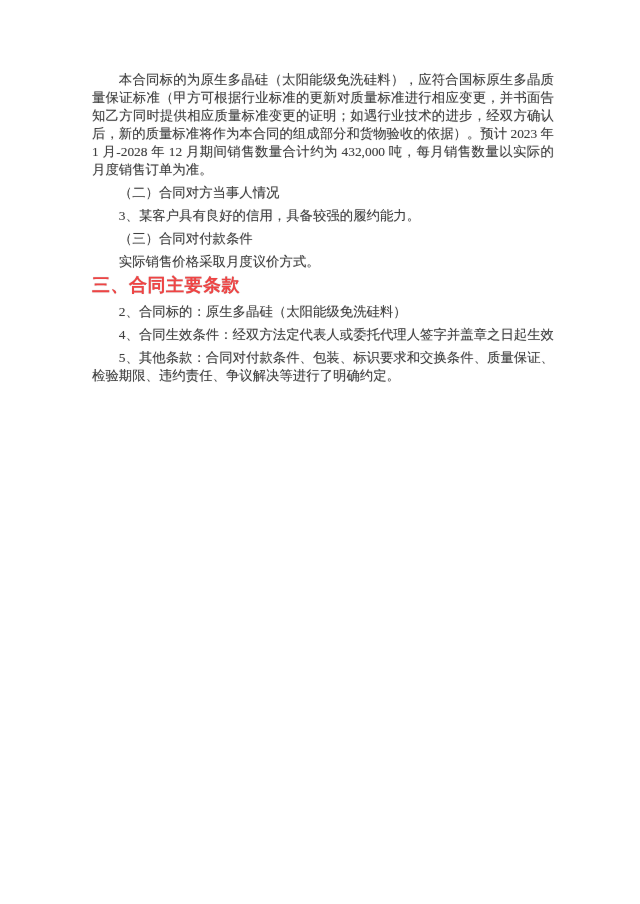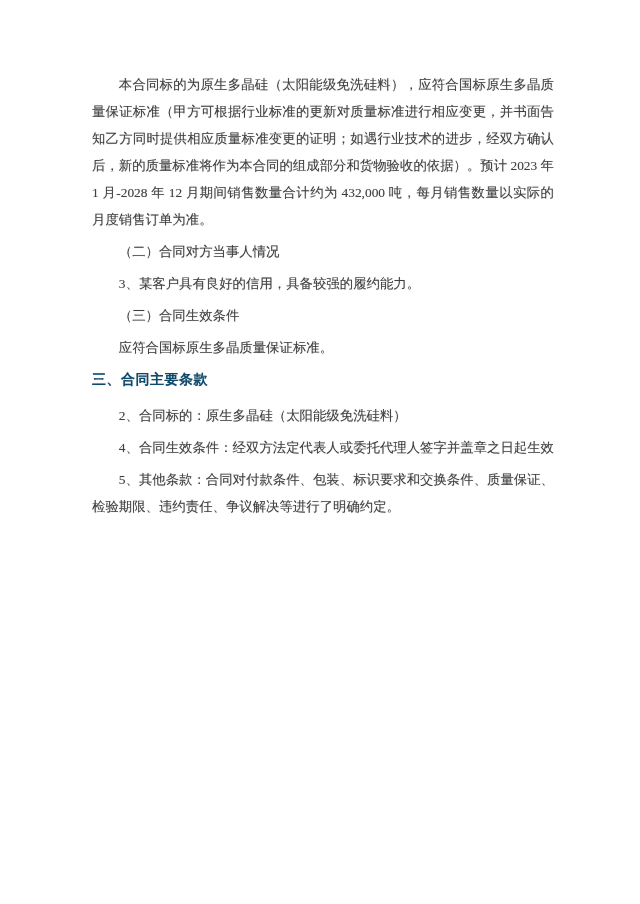--- a/index.html
+++ b/index.html
@@ -13,45 +13,45 @@
     overflow: hidden;
   }
   .page {
     box-sizing: border-box;
     width: 640px;
     height: 904px;
     background: #ffffff;
     padding: 71px 86px 0 92px;
     font-family: "Liberation Serif", "DejaVu Serif", serif;
     font-size: 13.4px;
-    line-height: 27px;
+    line-height: 18px;
     color: #404040;
     text-align: justify;
   }
   .para {
     margin: 0 0 5px 0;
     text-indent: 2em;
     text-shadow: 0 0 1px rgba(70, 70, 70, 0.35);
   }
   .section-heading {
     font-family: "Liberation Sans", "DejaVu Sans", sans-serif;
     font-weight: bold;
-    font-size: 14px;
+    font-size: 18px;
     text-indent: 0;
-    color: #0c4a6e;
+    color: #ef4444;
     margin: 3px 0 9px 0;
     letter-spacing: 0.5px;
   }
 </style>
 </head>
 <body>
 
 <div class="page">
   <p class="para">本合同标的为原生多晶硅（太阳能级免洗硅料），应符合国标原生多晶质量保证标准（甲方可根据行业标准的更新对质量标准进行相应变更，并书面告知乙方同时提供相应质量标准变更的证明；如遇行业技术的进步，经双方确认后，新的质量标准将作为本合同的组成部分和货物验收的依据）。预计 2023 年 1 月-2028 年 12 月期间销售数量合计约为 432,000 吨，每月销售数量以实际的月度销售订单为准。</p>
   <p class="para">（二）合同对方当事人情况</p>
   <p class="para">3、某客户具有良好的信用，具备较强的履约能力。</p>
-  <p class="para">（三）合同生效条件</p>
-  <p class="para">应符合国标原生多晶质量保证标准。</p>
+  <p class="para">（三）合同对付款条件</p>
+  <p class="para">实际销售价格采取月度议价方式。</p>
   <p class="para section-heading">三、合同主要条款</p>
   <p class="para">2、合同标的：原生多晶硅（太阳能级免洗硅料）</p>
   <p class="para">4、合同生效条件：经双方法定代表人或委托代理人签字并盖章之日起生效</p>
   <p class="para">5、其他条款：合同对付款条件、包装、标识要求和交换条件、质量保证、检验期限、违约责任、争议解决等进行了明确约定。</p>
 </div>
 
 </body></html>

